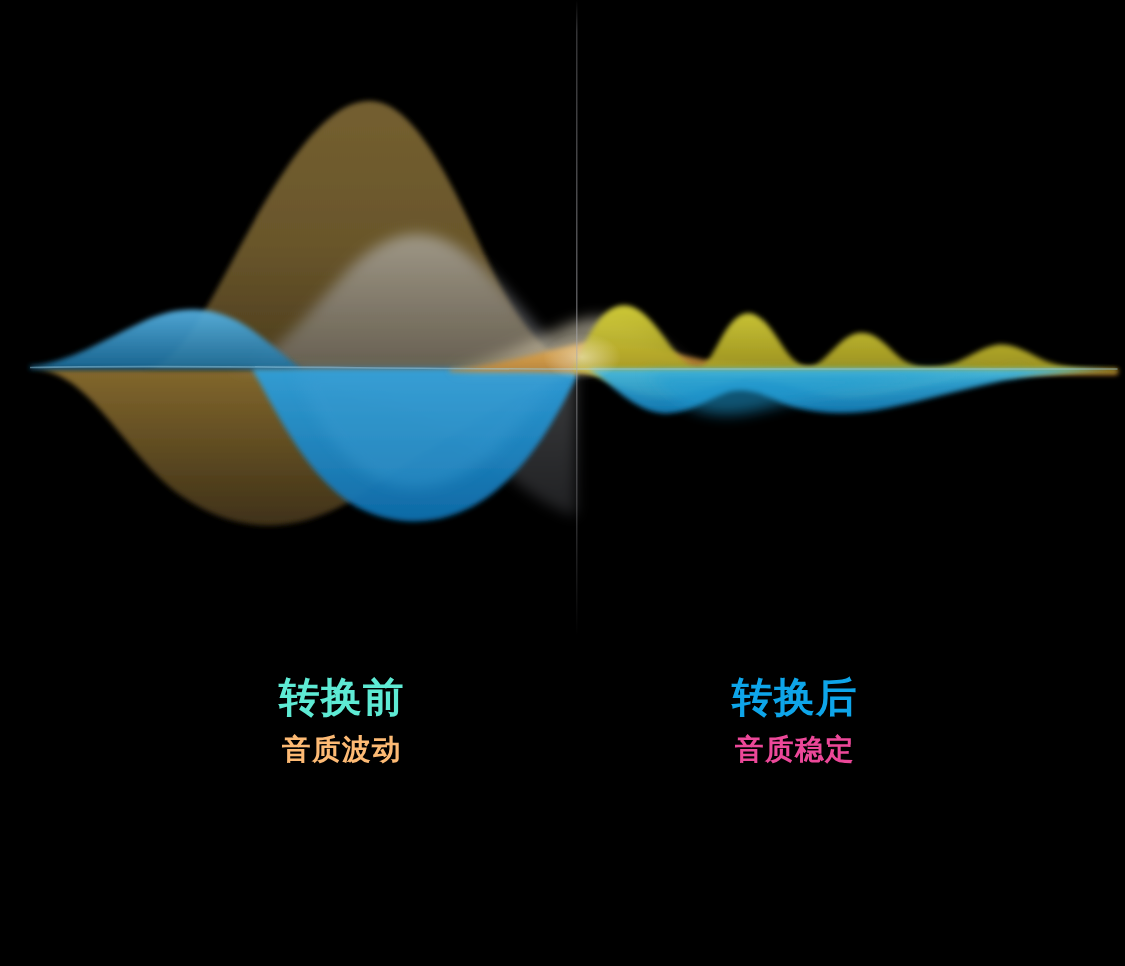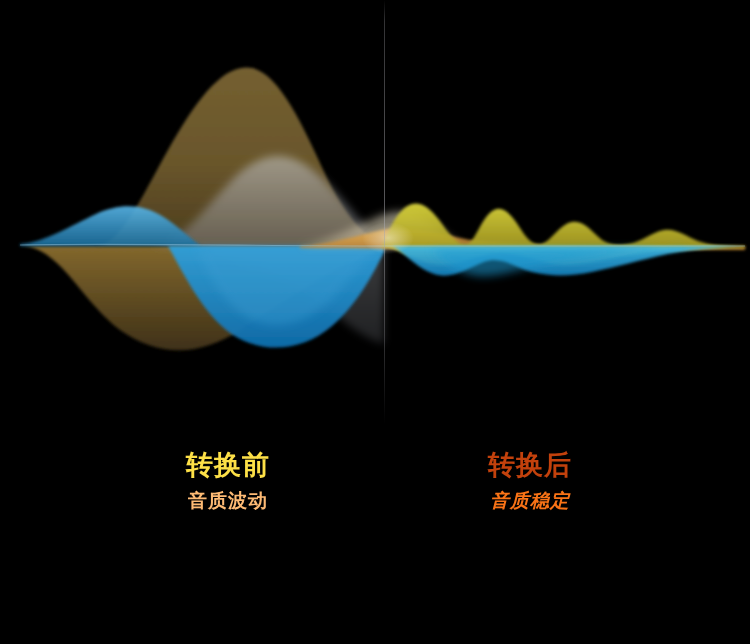--- a/index.html
+++ b/index.html
@@ -57,24 +57,24 @@
     letter-spacing: 1px;
     margin: 0;
   }
   .caption-sub {
     font-size: 19px;
     font-weight: bold;
     line-height: 26px;
     letter-spacing: 1px;
     margin: 6px 0 0 0;
   }
-  #caption-before .caption-title { color: #fde047; }
+  #caption-before .caption-title { color: #5eead4; }
   #caption-before .caption-sub   { color: #fdba74; }
-  #caption-after  .caption-title { color: #c2410c; }
-  #caption-after  .caption-sub   { color: #f97316; font-style: italic; }
+  #caption-after  .caption-title { color: #0ea5e9; }
+  #caption-after  .caption-sub   { color: #ec4899; }
 </style>
 </head>
 <body>
 
 <div id="stage">
 
   <svg id="wave-svg" viewBox="0 0 750 440" preserveAspectRatio="none">
     <defs>
       <linearGradient id="gBrownUp" x1="0" y1="0" x2="0" y2="1">
         <stop offset="0%" stop-color="#7a6432" stop-opacity="0.95"></stop>

